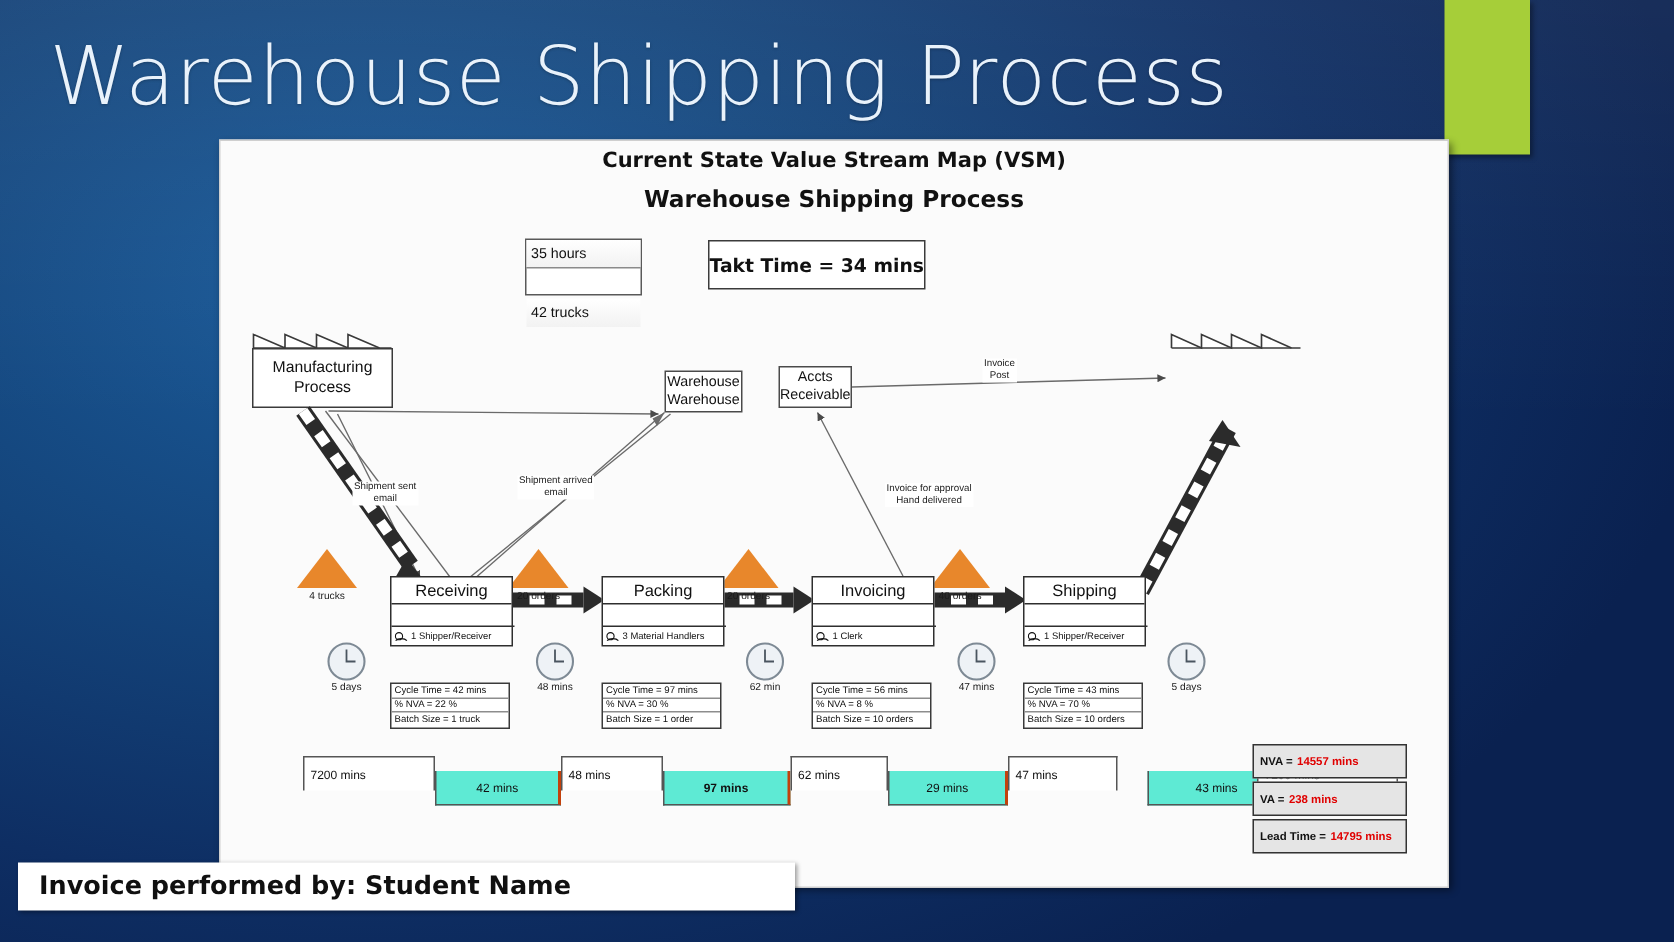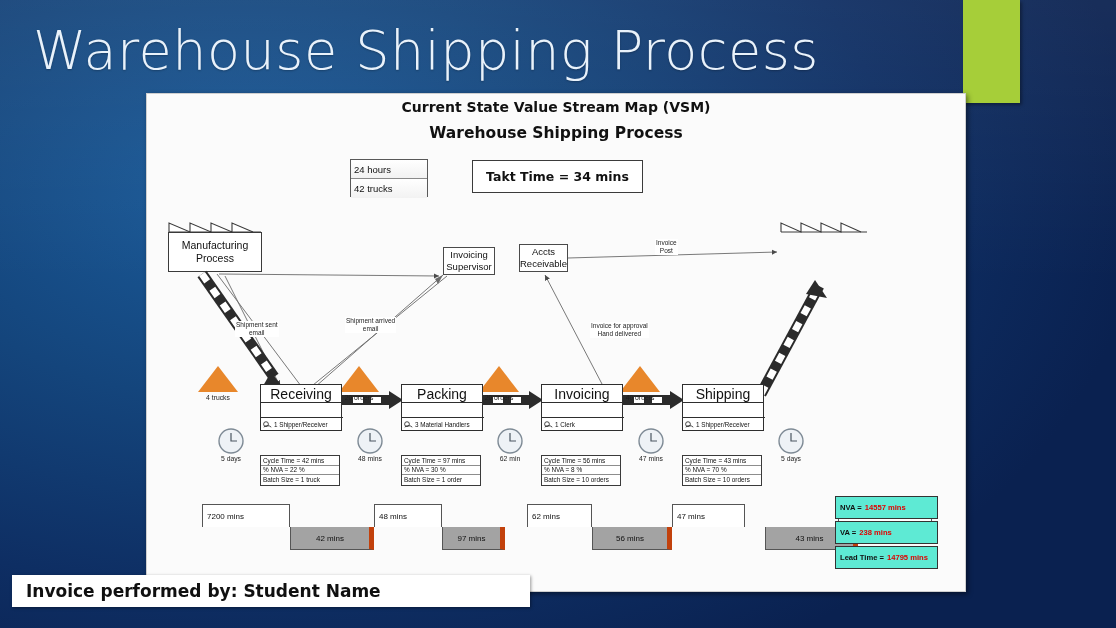--- a/index.html
+++ b/index.html
@@ -60,24 +60,24 @@
   .b-thin{border:1px solid #595959;}
   .b-med{border:1.6px solid #3b3b3b;}
 
   
   #pc-box{left:203px;top:65px;width:78px;height:38px;}
   #pc-box .row{
     height:19px;box-sizing:border-box;border-bottom:1px solid #8a8a8a;
     font-size:9.5px;color:#111;display:flex;align-items:center;padding-left:3px;
     background:linear-gradient(180deg,#ffffff 0%,#f2f2f2 100%);
   }
-  #pc-box .row:last-child{border-bottom:none;}
+  #pc-box .row:last-child{border-bottom:none;margin-top:20px;}
 
   #takt-box{
-    left:325px;top:66px;width:171px;height:33px;
+    left:325px;top:66px;width:145px;height:33px;
     display:flex;align-items:center;justify-content:center;
     font-size:12.5px;font-weight:bold;color:#111;
     font-family:"DejaVu Sans","Liberation Sans",sans-serif;
   }
 
   
   .entity{position:absolute;}
   .entity .body{
     position:absolute;left:0;bottom:0;width:100%;height:calc(100% - 13px);
     border:1.4px solid #3a3a3a;background:#fff;box-sizing:border-box;
@@ -95,21 +95,21 @@
   
   .arrow-label{
     position:absolute;background:#fff;color:#1c1c1c;font-size:6.5px;
     text-align:center;line-height:8px;padding:0 1px;white-space:nowrap;
   }
 
   
   .proc{position:absolute;width:82px;height:47px;border:1.5px solid #2e2e2e;background:#fff;box-sizing:border-box;}
   .proc .name{
     height:17px;border-bottom:1.2px solid #2e2e2e;display:flex;align-items:center;
-    justify-content:center;font-size:14px;color:#111;
+    justify-content:center;font-size:11px;color:#111;
   }
   .proc .ops{
     position:absolute;left:0;bottom:0;width:100%;height:12px;
     border-top:1.2px solid #2e2e2e;display:flex;align-items:center;
     font-size:6.3px;color:#111;padding-left:2px;gap:2px;
   }
   .op-icon{width:9px;height:7px;flex:0 0 auto;}
 
   
   .databox{position:absolute;width:80px;border:1px solid #3a3a3a;background:#fff;box-sizing:border-box;}
@@ -139,29 +139,29 @@
 
   
   #timeline{position:absolute;left:55px;top:410px;width:730px;height:46px;}
   .tl-seg{position:absolute;box-sizing:border-box;}
   .tl-up{
     border-left:1px solid #555;border-right:1px solid #555;border-top:1px solid #555;
     background:#fff;height:23px;top:0;
     display:flex;align-items:center;font-size:8px;color:#111;padding-left:4px;
   }
   .tl-dn{
-    border-left:1px solid #555;border-right:5px solid #c2410c;border-bottom:1px solid #555;
-    background:#a3a3a3;height:23px;top:23px;
+    border-left:1px solid #555;border-right:2px solid #c2410c;border-bottom:1px solid #555;
+    background:#5eead4;height:23px;top:10px;
     display:flex;align-items:center;justify-content:center;font-size:8px;color:#111;
   }
 
   
   #summary{position:absolute;left:688px;top:402px;width:103px;}
   #summary .s-row{
-    border:1.3px solid #333;background:#5eead4;box-sizing:border-box;height:23px;
+    border:1.3px solid #333;background:#e5e5e5;box-sizing:border-box;height:23px;
     display:flex;align-items:center;padding-left:4px;font-size:7.6px;font-weight:bold;color:#111;
     margin-bottom:2px;
   }
   #summary .s-row em{font-style:normal;color:#e00000;margin-left:3px;}
 
   svg.ov{position:absolute;left:0;top:0;width:818px;height:497px;pointer-events:none;}
 </style>
 </head>
 <body>
 
@@ -169,21 +169,21 @@
 <div id="green-accent"></div>
 
 <div id="slide-title">Warehouse Shipping Process</div>
 
 <div id="vsm">
 
   <div class="vsm-title" id="vsm-title1">Current State Value Stream Map (VSM)</div>
   <div class="vsm-title" id="vsm-title2">Warehouse Shipping Process</div>
 
   <div class="bx b-thin" id="pc-box">
-    <div class="row">24 hours</div>
+    <div class="row">35 hours</div>
     <div class="row">42 trucks</div>
   </div>
 
   <div class="bx b-med" id="takt-box">Takt Time =  34 mins</div>
 
   <div class="entity" style="left:21px;top:125px;width:94px;height:53px;">
     <svg class="roof" viewBox="0 0 94 14" preserveAspectRatio="none">
       <path d="M1,13 L1,4 L22,13 L22,4 L43,13 L43,4 L64,13 L64,4 L85,13 L85,13" fill="#fff" stroke="#3a3a3a" stroke-width="1.1"></path>
       <path d="M1,13 L93,13" stroke="#3a3a3a" stroke-width="1.1" fill="none"></path>
     </svg>
@@ -191,21 +191,21 @@
   </div>
 
   <div class="entity" style="left:633px;top:125px;width:88px;height:53px;">
     <svg class="roof" viewBox="0 0 88 14" preserveAspectRatio="none">
       <path d="M1,13 L1,4 L21,13 L21,4 L41,13 L41,4 L61,13 L61,4 L81,13" fill="#fff" stroke="#3a3a3a" stroke-width="1.1"></path>
       <path d="M1,13 L87,13" stroke="#3a3a3a" stroke-width="1.1" fill="none"></path>
     </svg>
   </div>
 
   <div class="infobox" style="left:296px;top:153px;width:52px;height:28px;">
-    <span>Invoicing Supervisor</span>
+    <span>Warehouse Warehouse</span>
   </div>
   <div class="infobox" style="left:372px;top:150px;width:49px;height:28px;">
     <span>Accts Receivable</span>
   </div>
 
   <svg class="ov" viewBox="0 0 818 497">
     <defs>
       <marker id="ah" markerWidth="7" markerHeight="7" refX="6" refY="3" orient="auto">
         <path d="M0,0 L6,3 L0,6 z" fill="#4a4a4a"></path>
       </marker>
@@ -389,23 +389,23 @@
       <circle cx="14" cy="14" r="12" fill="#eef2f6" stroke="#7e8a95" stroke-width="1.4"></circle>
       <path d="M14,6 L14,14 L20,14" fill="none" stroke="#4a5560" stroke-width="1.2"></path>
     </svg>
     <div class="lbl">5 days</div>
   </div>
 
   <div id="timeline">
     <div class="tl-seg tl-up" style="left:0px;width:88px;">7200 mins</div>
     <div class="tl-seg tl-dn" style="left:88px;width:84px;">42 mins</div>
     <div class="tl-seg tl-up" style="left:172px;width:68px;">48 mins</div>
-    <div class="tl-seg tl-dn" style="left:240px;width:63px;">97 mins</div>
+    <div class="tl-seg tl-dn" style="left:240px;width:85px;font-weight:bold;">97 mins</div>
     <div class="tl-seg tl-up" style="left:325px;width:65px;">62 mins</div>
-    <div class="tl-seg tl-dn" style="left:390px;width:80px;">56 mins</div>
+    <div class="tl-seg tl-dn" style="left:390px;width:80px;">29 mins</div>
     <div class="tl-seg tl-up" style="left:470px;width:73px;">47 mins</div>
     <div class="tl-seg tl-dn" style="left:543px;width:93px;margin-left:20px;">43 mins</div>
     <div class="tl-seg tl-up" style="left:636px;width:94px;">7200 mins</div>
   </div>
 
   <div id="summary">
     <div class="s-row">
       <span>NVA = </span>
         <em>14557 mins</em>
     </div>

